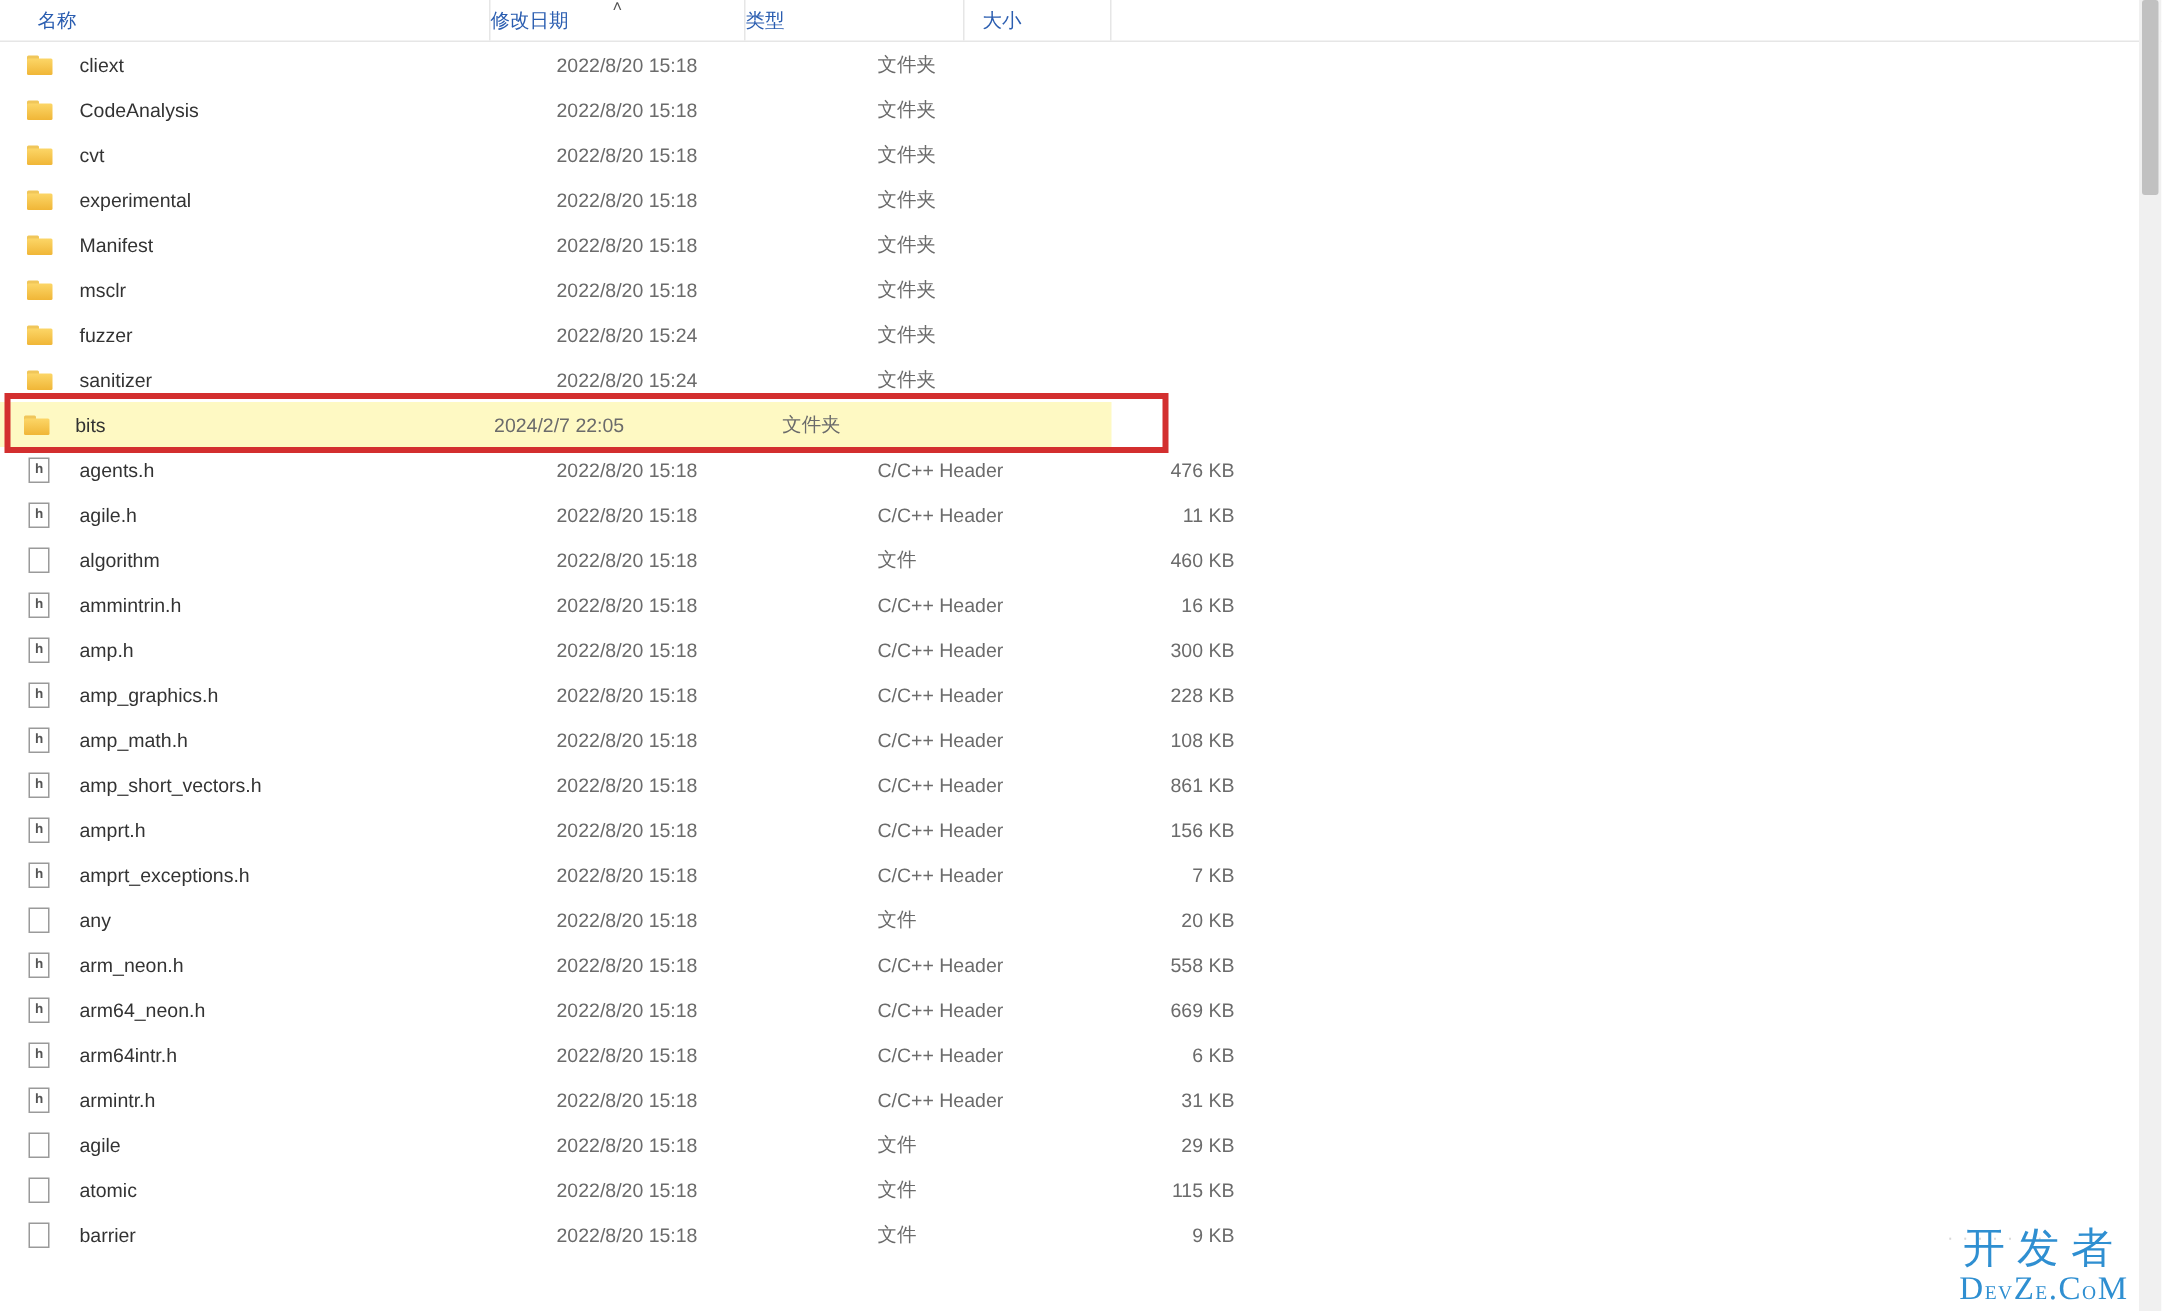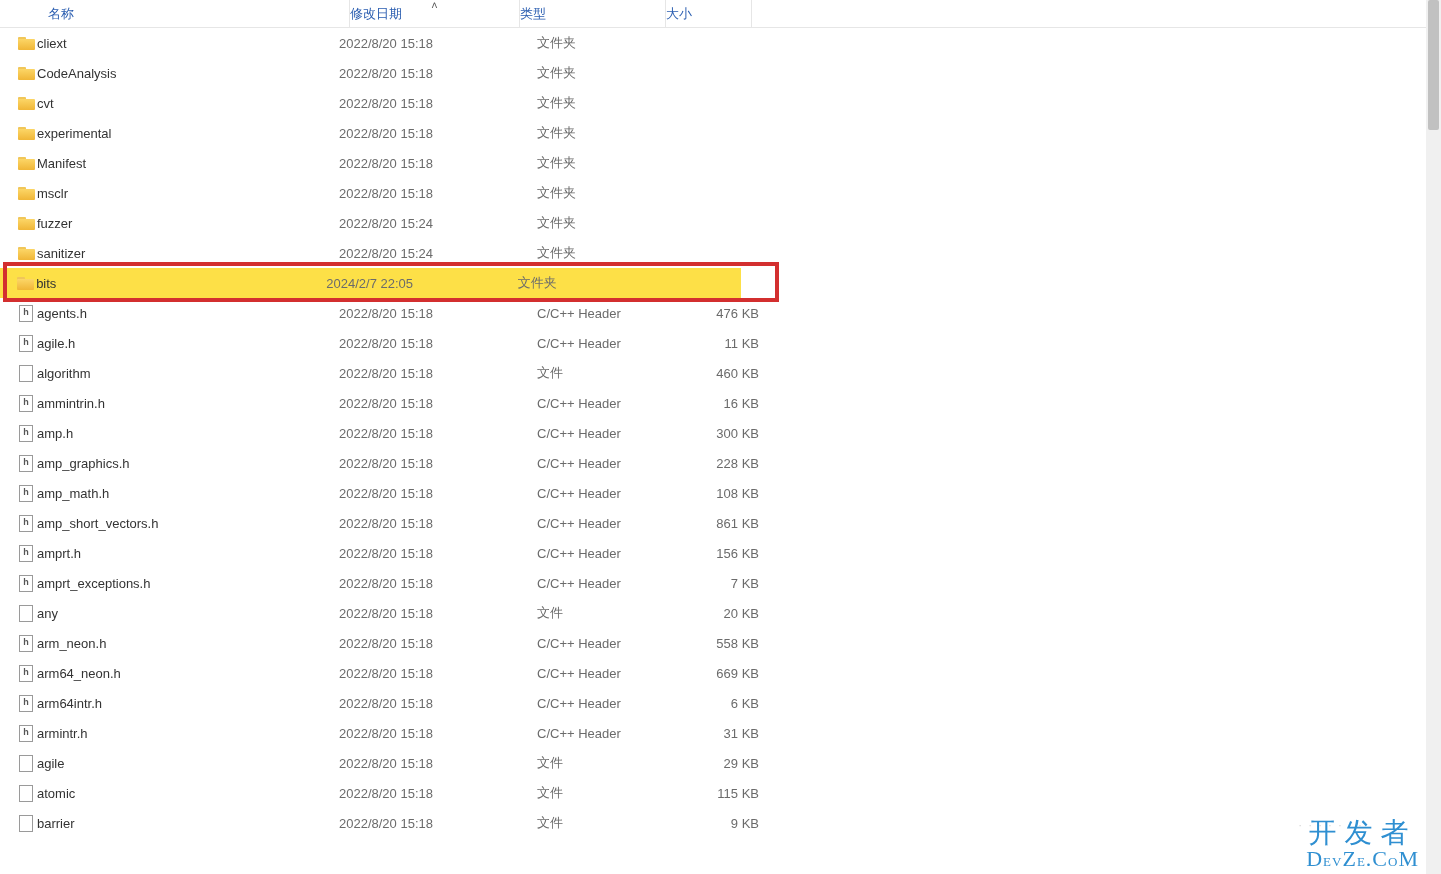--- a/index.html
+++ b/index.html
@@ -11,54 +11,55 @@
     background: #fff;
     color: #333;
     overflow: hidden;
     position: relative;
   }
   .header {
     display: flex;
     align-items: center;
     height: 28px;
     border-bottom: 1px solid #e6e6e6;
-    padding-left: 48px;
+    padding-left: 25px;
   }
   .header .col {
     display: flex;
     align-items: center;
     height: 100%;
     border-right: 1px solid #e6e6e6;
     padding-right: 8px;
     color: #2a5db0;
     font-size: 13px;
   }
   .header .col-name { width: 302px; }
   .header .col-date { width: 170px; position: relative; }
   .header .col-type { width: 146px; }
-  .header .col-size { width: 86px; }
+  .header .col-size { width: 86px; margin-left: 12px; }
   .header .sort-up {
     position: absolute;
     top: -1px;
     left: 50%;
     transform: translateX(-50%);
     font-size: 11px;
     color: #555;
   }
   .list {
     position: relative;
   }
   .row {
     display: flex;
     align-items: center;
     height: 30px;
     padding-left: 15px;
+    gap: 16px;
   }
   .row.selected {
-    background: #fde047;
+    background: #fef9c3;
     margin-right: 700px;
   }
   .row .icon {
     width: 22px;
     display: flex;
     align-items: center;
     justify-content: center;
   }
   .row .name {
     width: 302px;

